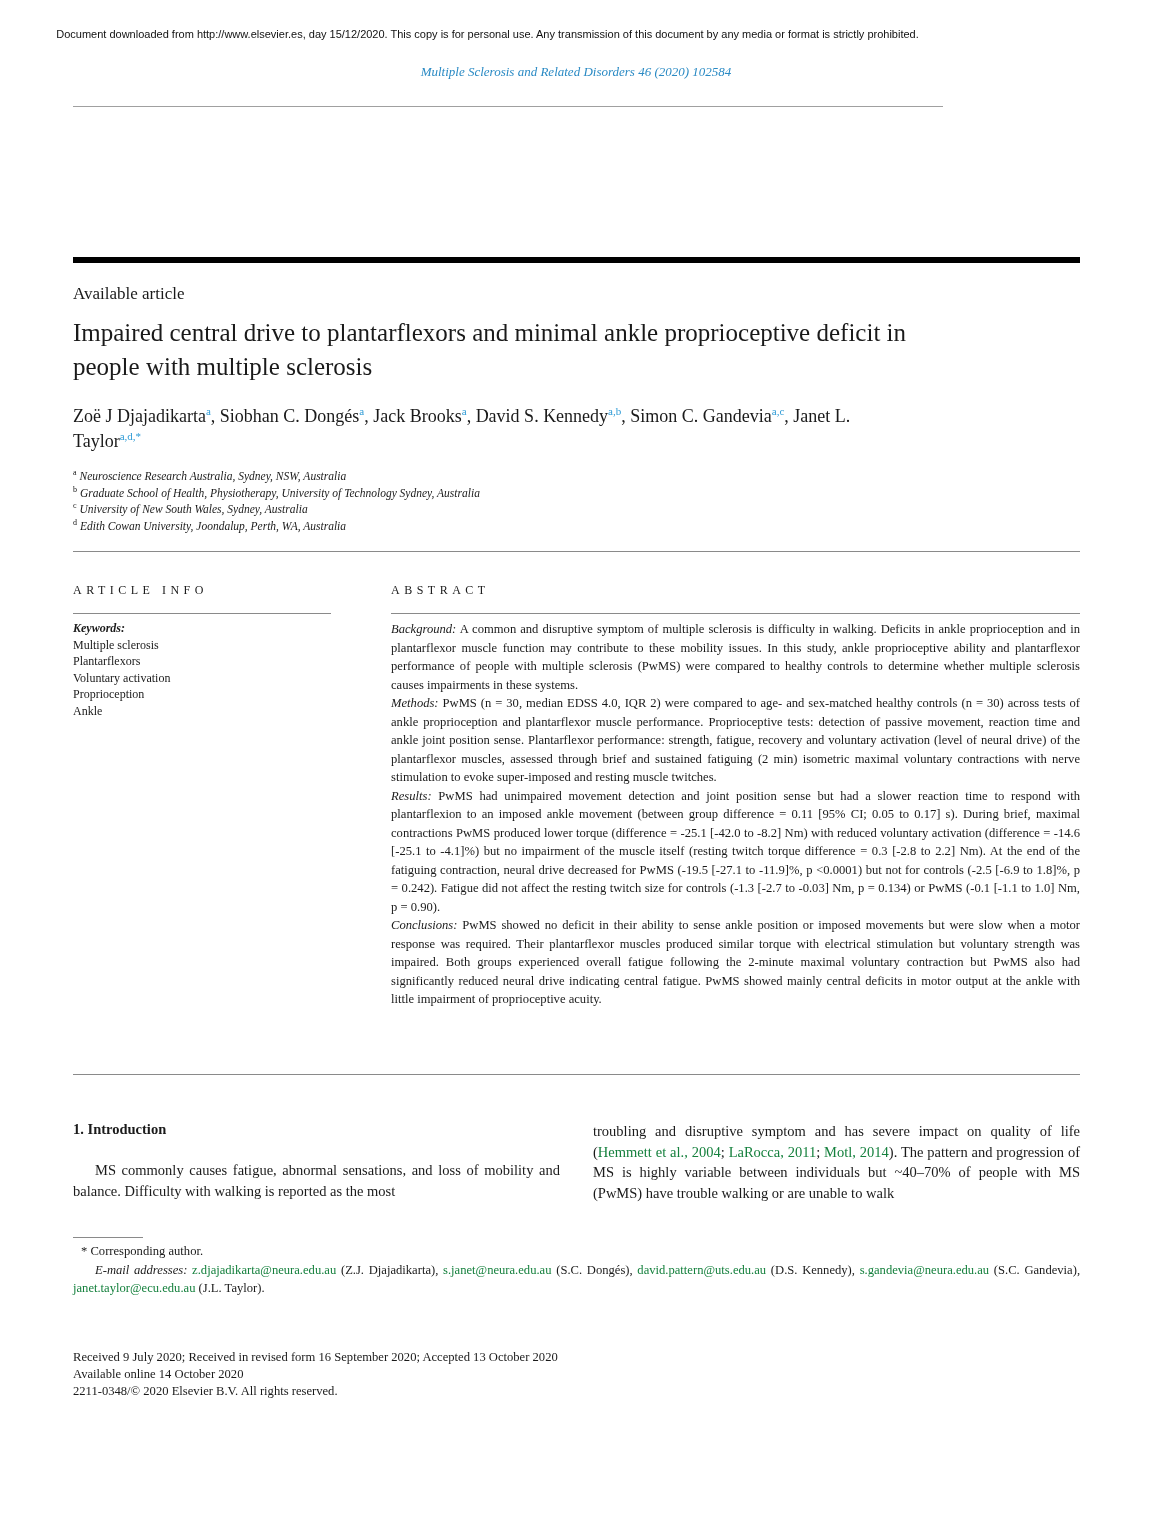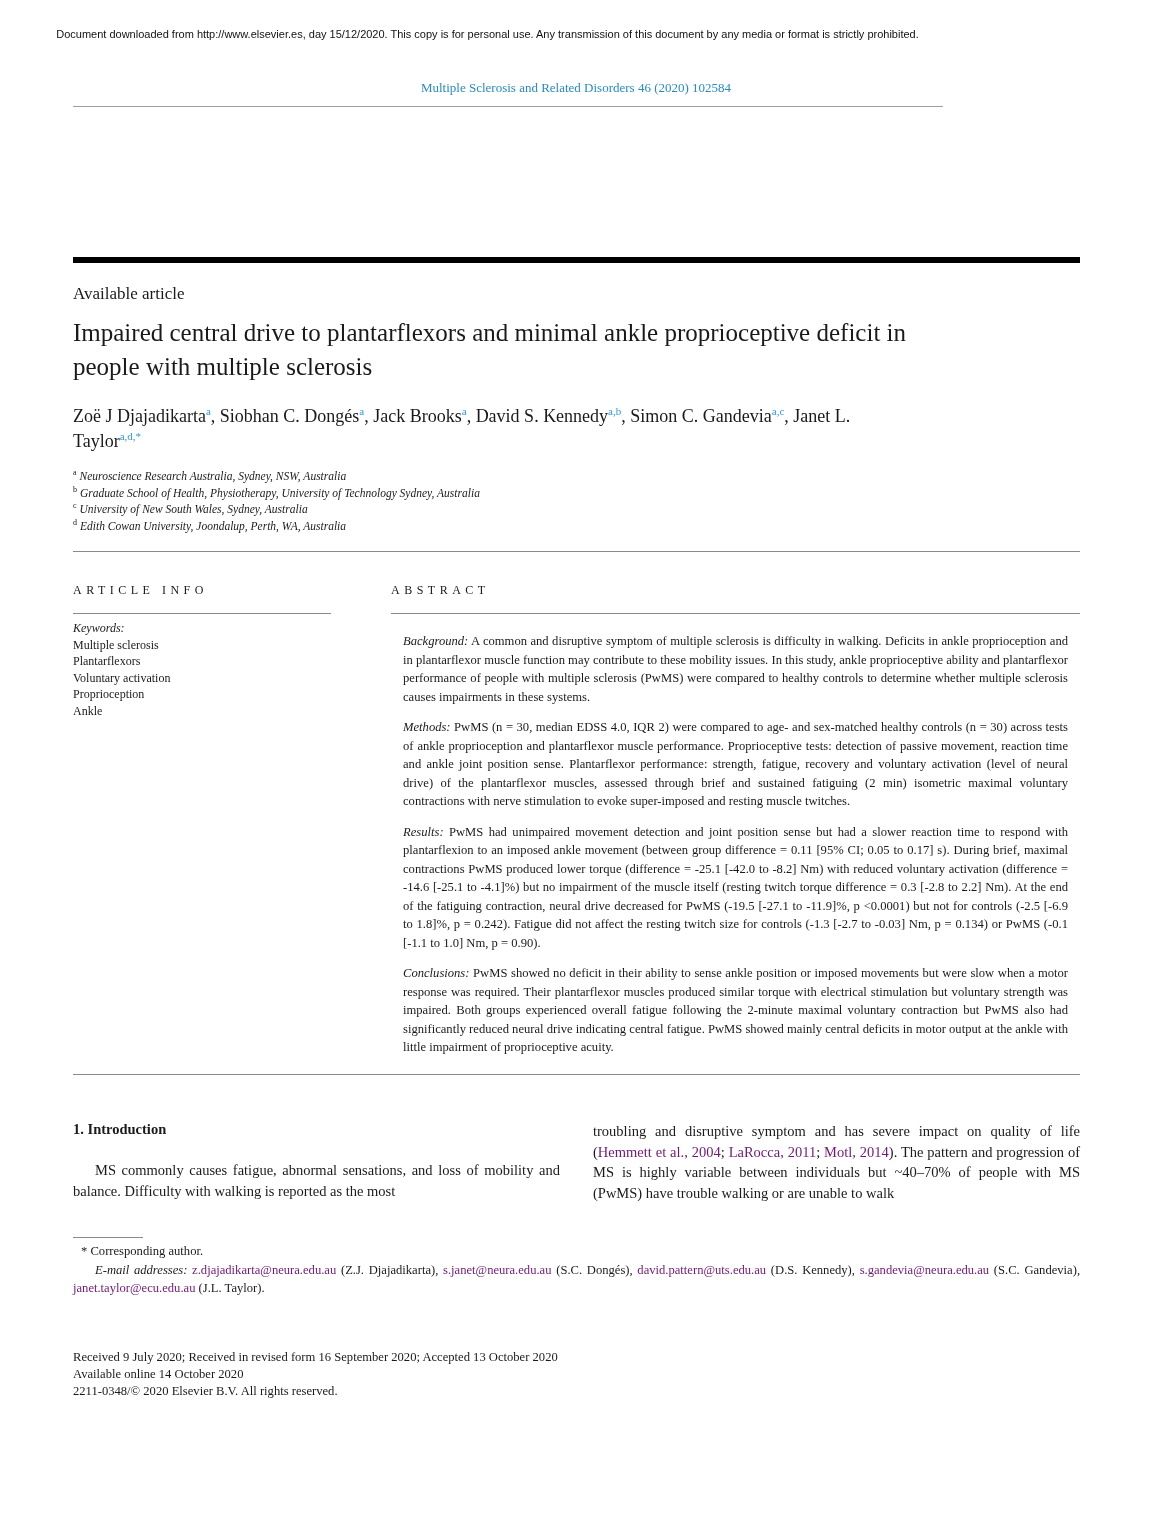--- a/index.html
+++ b/index.html
@@ -1,41 +1,41 @@
 <!DOCTYPE html>
 <html><head>
 <meta charset="utf-8">
 <style>
   html, body { margin:0; padding:0; background:#ffffff; }
   body { width:1152px; height:1536px; position:relative; overflow:hidden; color:#1a1a1a;
          font-family:"DejaVu Serif", "Liberation Serif", serif; }
   .abs { position:absolute; }
   .serif { font-family:"Liberation Serif", "DejaVu Serif", serif; }
   .sans { font-family:"Liberation Sans", "DejaVu Sans", sans-serif; }
-  .link { color:#701a75; }
+  .link { color:#15803d; }
   #download-notice { left:0; top:28px; width:975px; text-align:center; font-size:11px; color:#111; }
-  #journal-ref { left:0; top:80px; width:1152px; text-align:center; font-size:13px; color:#2a8ac4; }
+  #journal-ref { left:0; top:64px; width:1152px; text-align:center; font-size:13px; color:#2a8ac4;font-style:italic; }
   #top-rule { left:73px; top:106px; width:870px; height:1px; background:#a0a0a0; }
   #thick-rule { left:73px; top:257px; width:1007px; height:6px; background:#000; }
   #article-type { left:73px; top:284px; font-size:17px; }
   #title { left:73px; top:316px; width:900px; font-size:25px; line-height:34px; }
   #authors { left:73px; top:404px; width:800px; font-size:18px; line-height:25px; }
   #authors sup, #affil sup { color:#2e9bd6; font-size:11px; vertical-align:super; line-height:0; }
   #affil { left:73px; top:468px; font-size:11.5px; font-style:italic; line-height:16.5px; }
   #affil sup { color:#111; font-style:normal; font-size:8px; margin-right:3px; }
   #rule-2 { left:73px; top:551px; width:1007px; height:1px; background:#8a8a8a; }
   .sec-head { font-size:12px; letter-spacing:4.5px; }
   #info-head { left:73px; top:583px; }
   #abs-head { left:391px; top:583px; }
   #info-rule { left:73px; top:613px; width:258px; height:1px; background:#8a8a8a; }
   #abs-rule { left:391px; top:613px; width:689px; height:1px; background:#8a8a8a; }
   #keywords { left:73px; top:620px; font-size:12px; line-height:16.5px; }
-  #keywords .kw-label { font-style:italic; }
+  #keywords .kw-label { font-style:italic;font-weight:bold; }
   #abstract { left:391px; top:620px; width:689px; font-size:12.6px; line-height:18.5px; text-align:justify; }
-  #abstract p { margin:12px; }
+  #abstract p { margin:0; }
   #abstract i { font-style:italic; }
   #rule-3 { left:73px; top:1074px; width:1007px; height:1px; background:#8a8a8a; }
   #intro-head { left:73px; top:1121px; font-size:14.5px; font-weight:bold; }
   #intro-col1 { left:73px; top:1160px; width:487px; font-size:14.5px; line-height:20.5px; text-align:justify; text-indent:22px; }
   #intro-col2 { left:593px; top:1121px; width:487px; font-size:14.5px; line-height:20.5px; text-align:justify; }
   #fn-rule { left:73px; top:1237px; width:70px; height:1px; background:#8a8a8a; }
   #footnotes { left:73px; top:1242px; width:1007px; font-size:12.6px; line-height:18.5px; text-align:justify; }
   #footnotes p { margin:0; }
   .indent { text-indent:22px; }
   #pubinfo { left:73px; top:1349px; font-size:12.6px; line-height:17px; }

